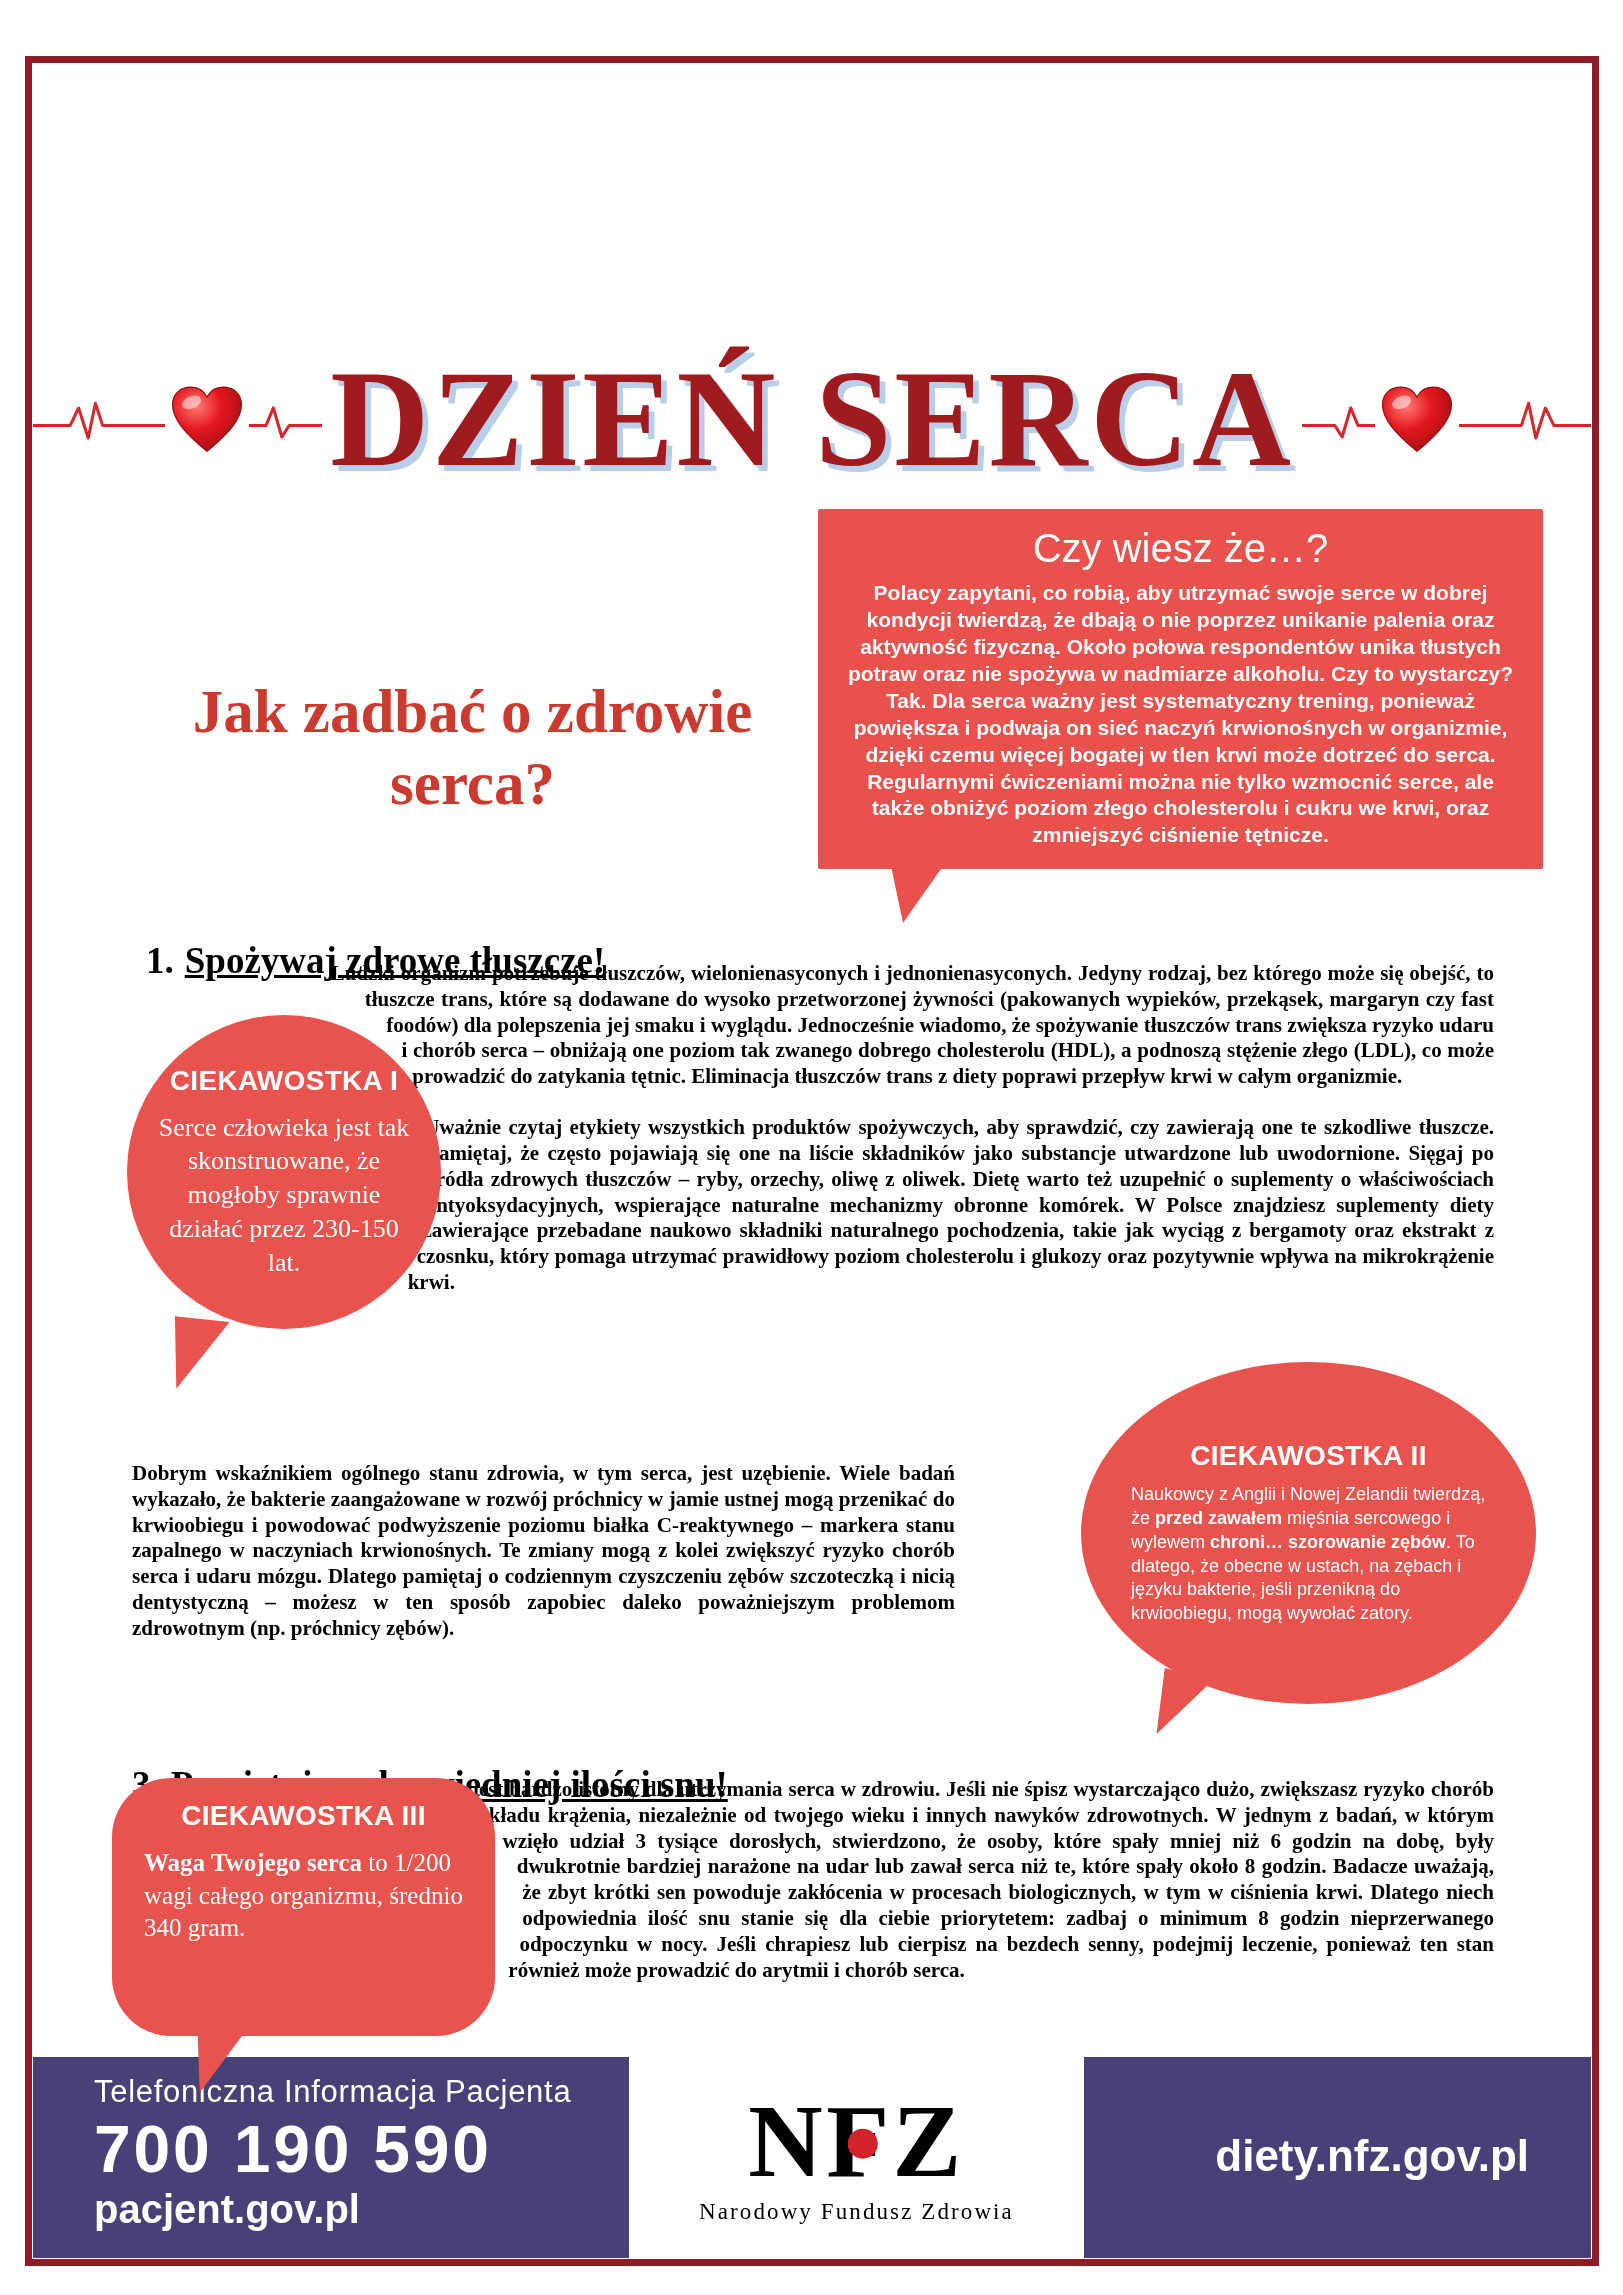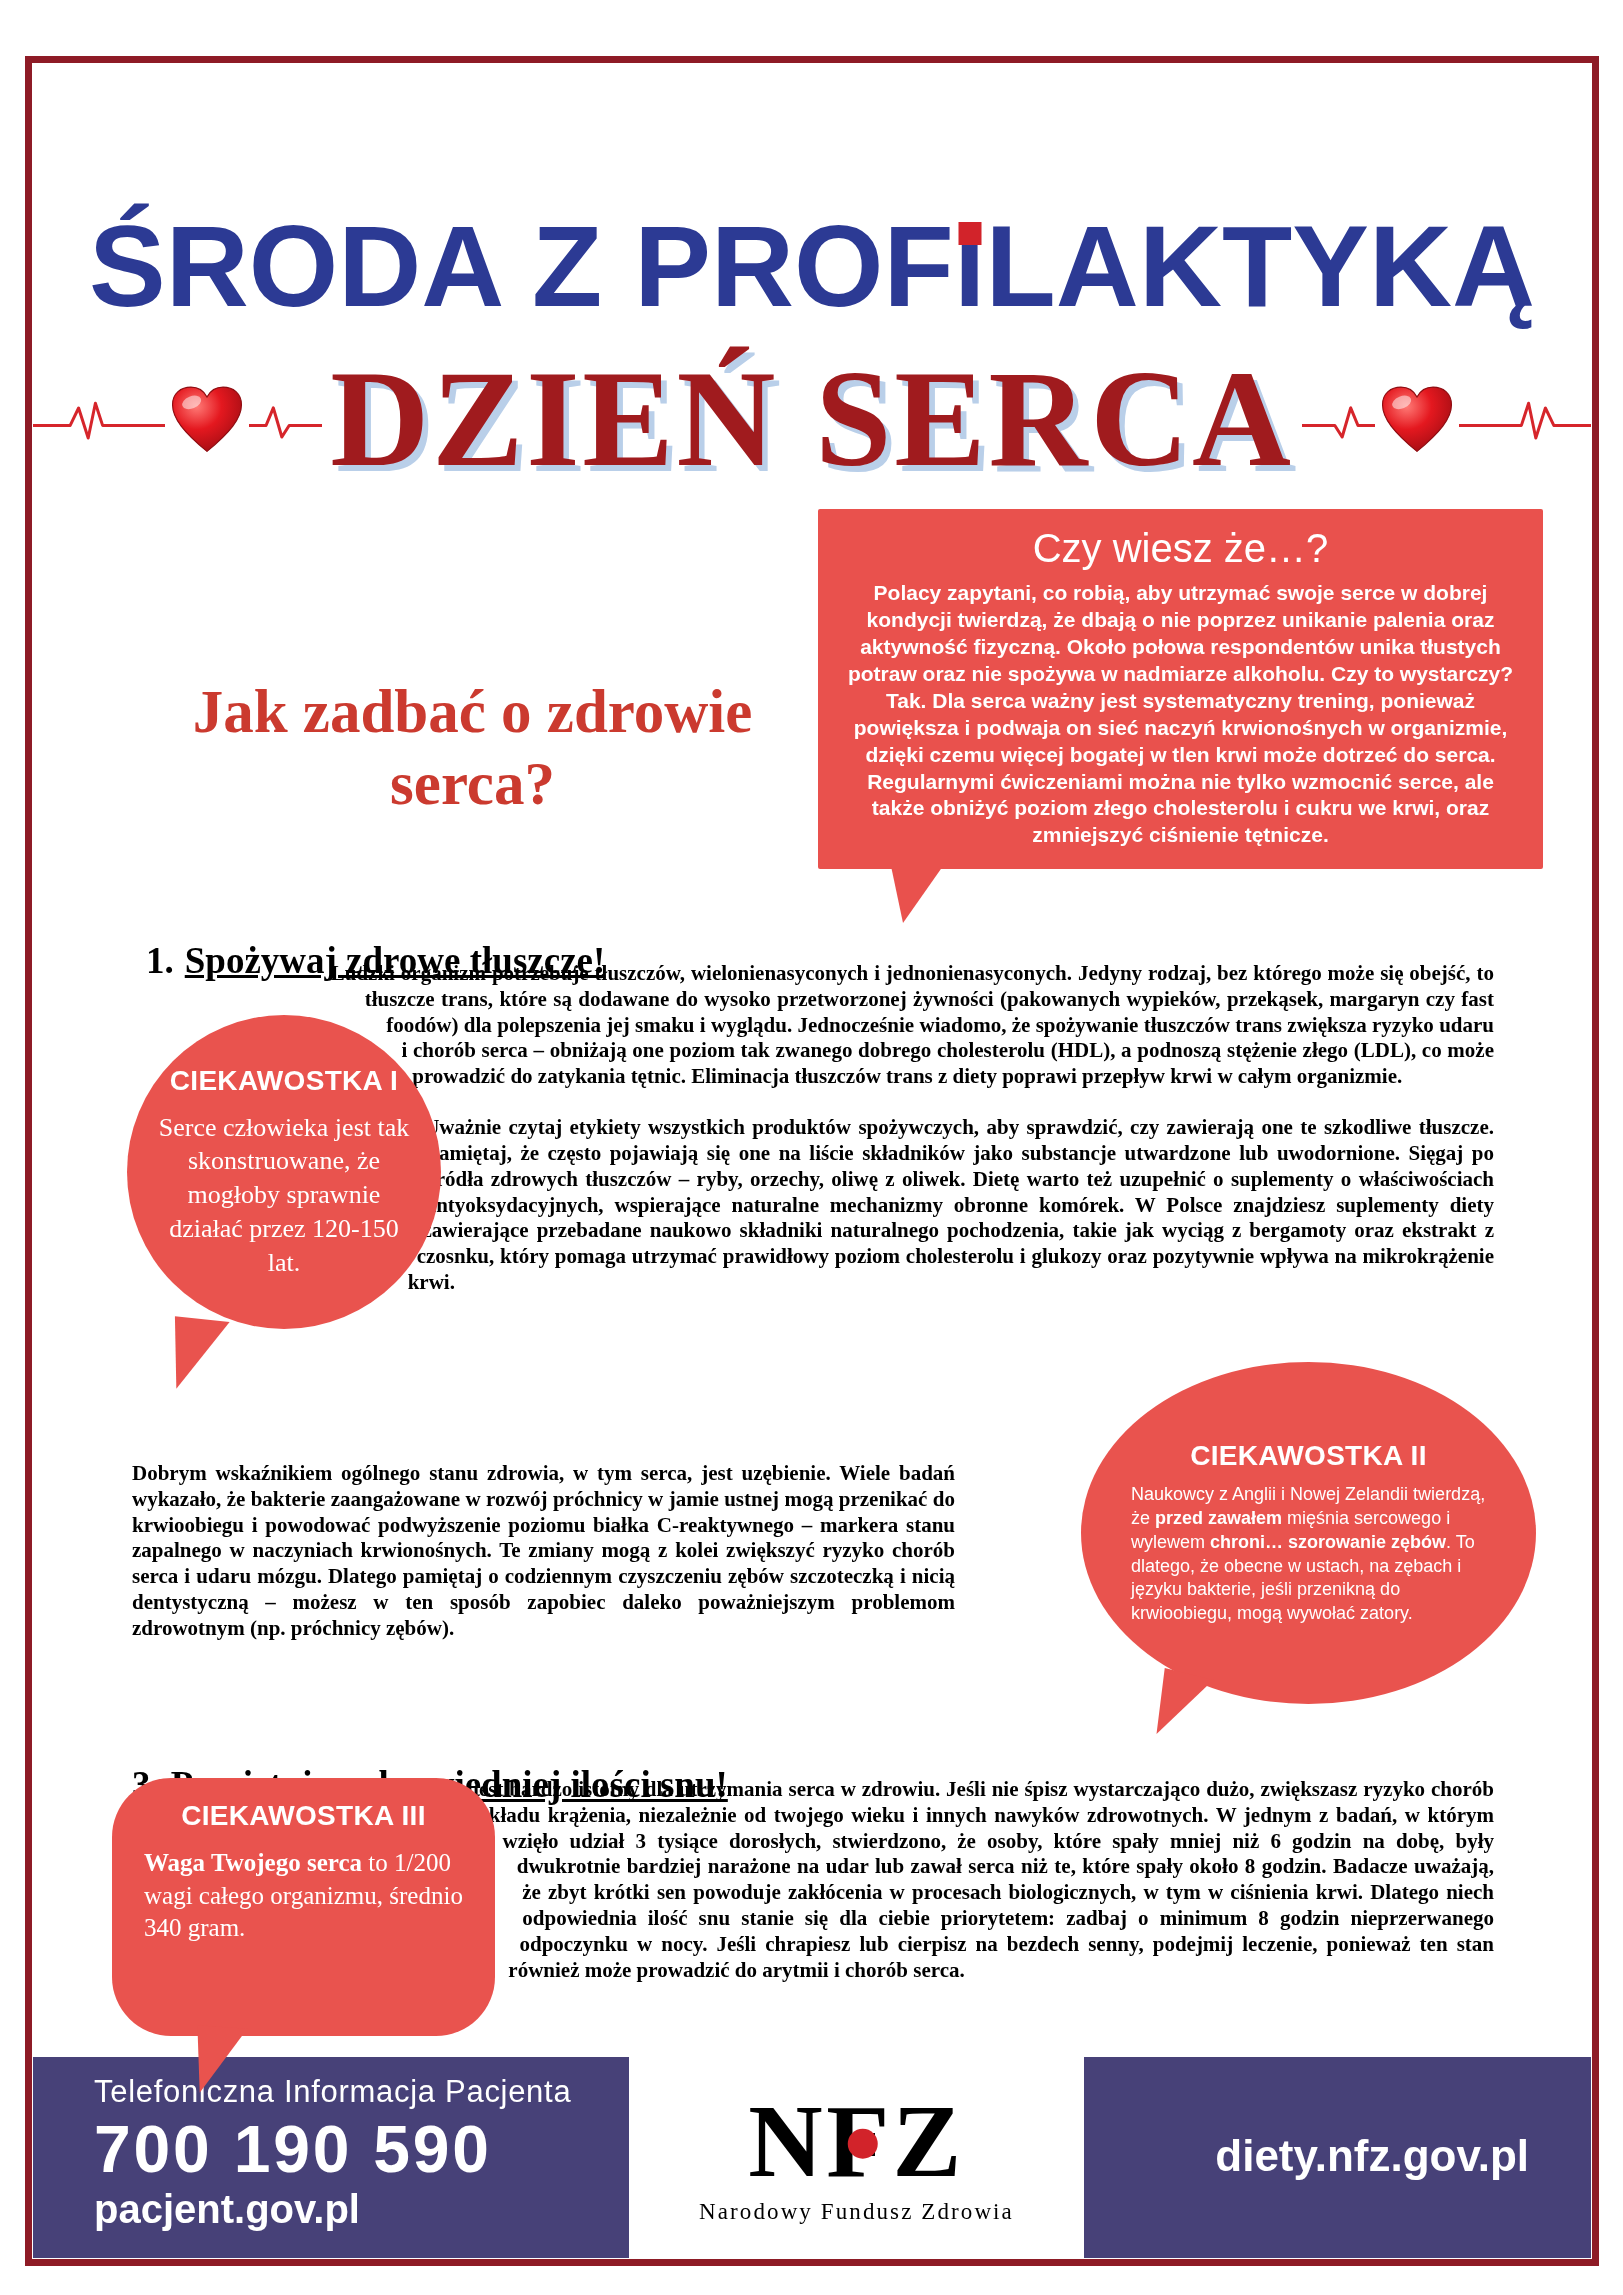--- a/index.html
+++ b/index.html
@@ -124,21 +124,20 @@
       <radialGradient id="heartGrad" cx="35%" cy="30%" r="80%">
         <stop offset="0%" stop-color="#ff7a76"></stop>
         <stop offset="45%" stop-color="#e4181f"></stop>
         <stop offset="100%" stop-color="#9c0c12"></stop>
       </radialGradient>
     </defs>
   </svg>
 
   <div class="frame"></div>
 
-  <h1 class="brand"><span>ŚRODA Z PROF</span><span class="ichar"><span>i</span><span class="red-tittle"></span></span><span>LAKTYKĄ</span></h1>
 
   <div class="title-row">
     <svg class="ekg" viewBox="0 0 220 92">
       <path d="M0 55 H62 L76 26 L92 76 L104 18 L116 55 H220" fill="none" stroke="#d6252b" stroke-width="5" stroke-linejoin="round" stroke-linecap="round"></path>
     </svg>
     <svg class="heart-svg" viewBox="0 0 100 94">
       <path d="M50 88 C20 63 5 45 5 27 C5 12 16 4 29 4 C38 4 46 9 50 17 C54 9 62 4 71 4 C84 4 95 12 95 27 C95 45 80 63 50 88 Z" fill="url(#heartGrad)" stroke="#8e0d12" stroke-width="1.5"></path>
       <ellipse cx="30" cy="24" rx="13" ry="8" fill="#ffffff" opacity="0.5" transform="rotate(-22 30 24)"></ellipse>
     </svg>
     <svg class="ekg small" viewBox="0 0 120 92">
@@ -168,21 +167,21 @@
   <h3 class="sec-head" id="sec1"><span class="num">1.</span><span class="ul">Spożywaj zdrowe tłuszcze!</span></h3>
 
   <div class="zone1">
     <div class="spacer"></div>
     <p class="para">Ludzki organizm potrzebuje tłuszczów, wielonienasyconych i jednonienasyconych. Jedyny rodzaj, bez którego może się obejść, to tłuszcze trans, które są dodawane do wysoko przetworzonej żywności (pakowanych wypieków, przekąsek, margaryn czy fast foodów) dla polepszenia jej smaku i wyglądu. Jednocześnie wiadomo, że spożywanie tłuszczów trans zwiększa ryzyko udaru i chorób serca – obniżają one poziom tak zwanego dobrego cholesterolu (HDL), a podnoszą stężenie złego (LDL), co może prowadzić do zatykania tętnic. Eliminacja tłuszczów trans z diety poprawi przepływ krwi w całym organizmie.</p>
     <p class="para">Uważnie czytaj etykiety wszystkich produktów spożywczych, aby sprawdzić, czy zawierają one te szkodliwe tłuszcze. Pamiętaj, że często pojawiają się one na liście składników jako substancje utwardzone lub uwodornione. Sięgaj po źródła zdrowych tłuszczów – ryby, orzechy, oliwę z oliwek. Dietę warto też uzupełnić o suplementy o właściwościach antyoksydacyjnych, wspierające naturalne mechanizmy obronne komórek. W Polsce znajdziesz suplementy diety zawierające przebadane naukowo składniki naturalnego pochodzenia, takie jak wyciąg z bergamoty oraz ekstrakt z czosnku, który pomaga utrzymać prawidłowy poziom cholesterolu i glukozy oraz pozytywnie wpływa na mikrokrążenie krwi.</p>
   </div>
 
   <div class="bubble" id="fact1">
     <div class="btitle">CIEKAWOSTKA I</div>
-    <div class="btext">Serce człowieka jest tak skonstruowane, że mogłoby sprawnie działać przez 120-150 lat.</div>
+    <div class="btext">Serce człowieka jest tak skonstruowane, że mogłoby sprawnie działać przez 230-150 lat.</div>
     <div class="btail"></div>
   </div>
 
 
   <div class="zone2">
     <p class="para">Dobrym wskaźnikiem ogólnego stanu zdrowia, w tym serca, jest uzębienie. Wiele badań wykazało, że bakterie zaangażowane w rozwój próchnicy w jamie ustnej mogą przenikać do krwioobiegu i powodować podwyższenie poziomu białka C-reaktywnego – markera stanu zapalnego w naczyniach krwionośnych. Te zmiany mogą z kolei zwiększyć ryzyko chorób serca i udaru mózgu. Dlatego pamiętaj o codziennym czyszczeniu zębów szczoteczką i nicią dentystyczną – możesz w ten sposób zapobiec daleko poważniejszym problemom zdrowotnym (np. próchnicy zębów).</p>
   </div>
 
   <div class="bubble" id="fact2">
     <div class="btitle">CIEKAWOSTKA II</div>

